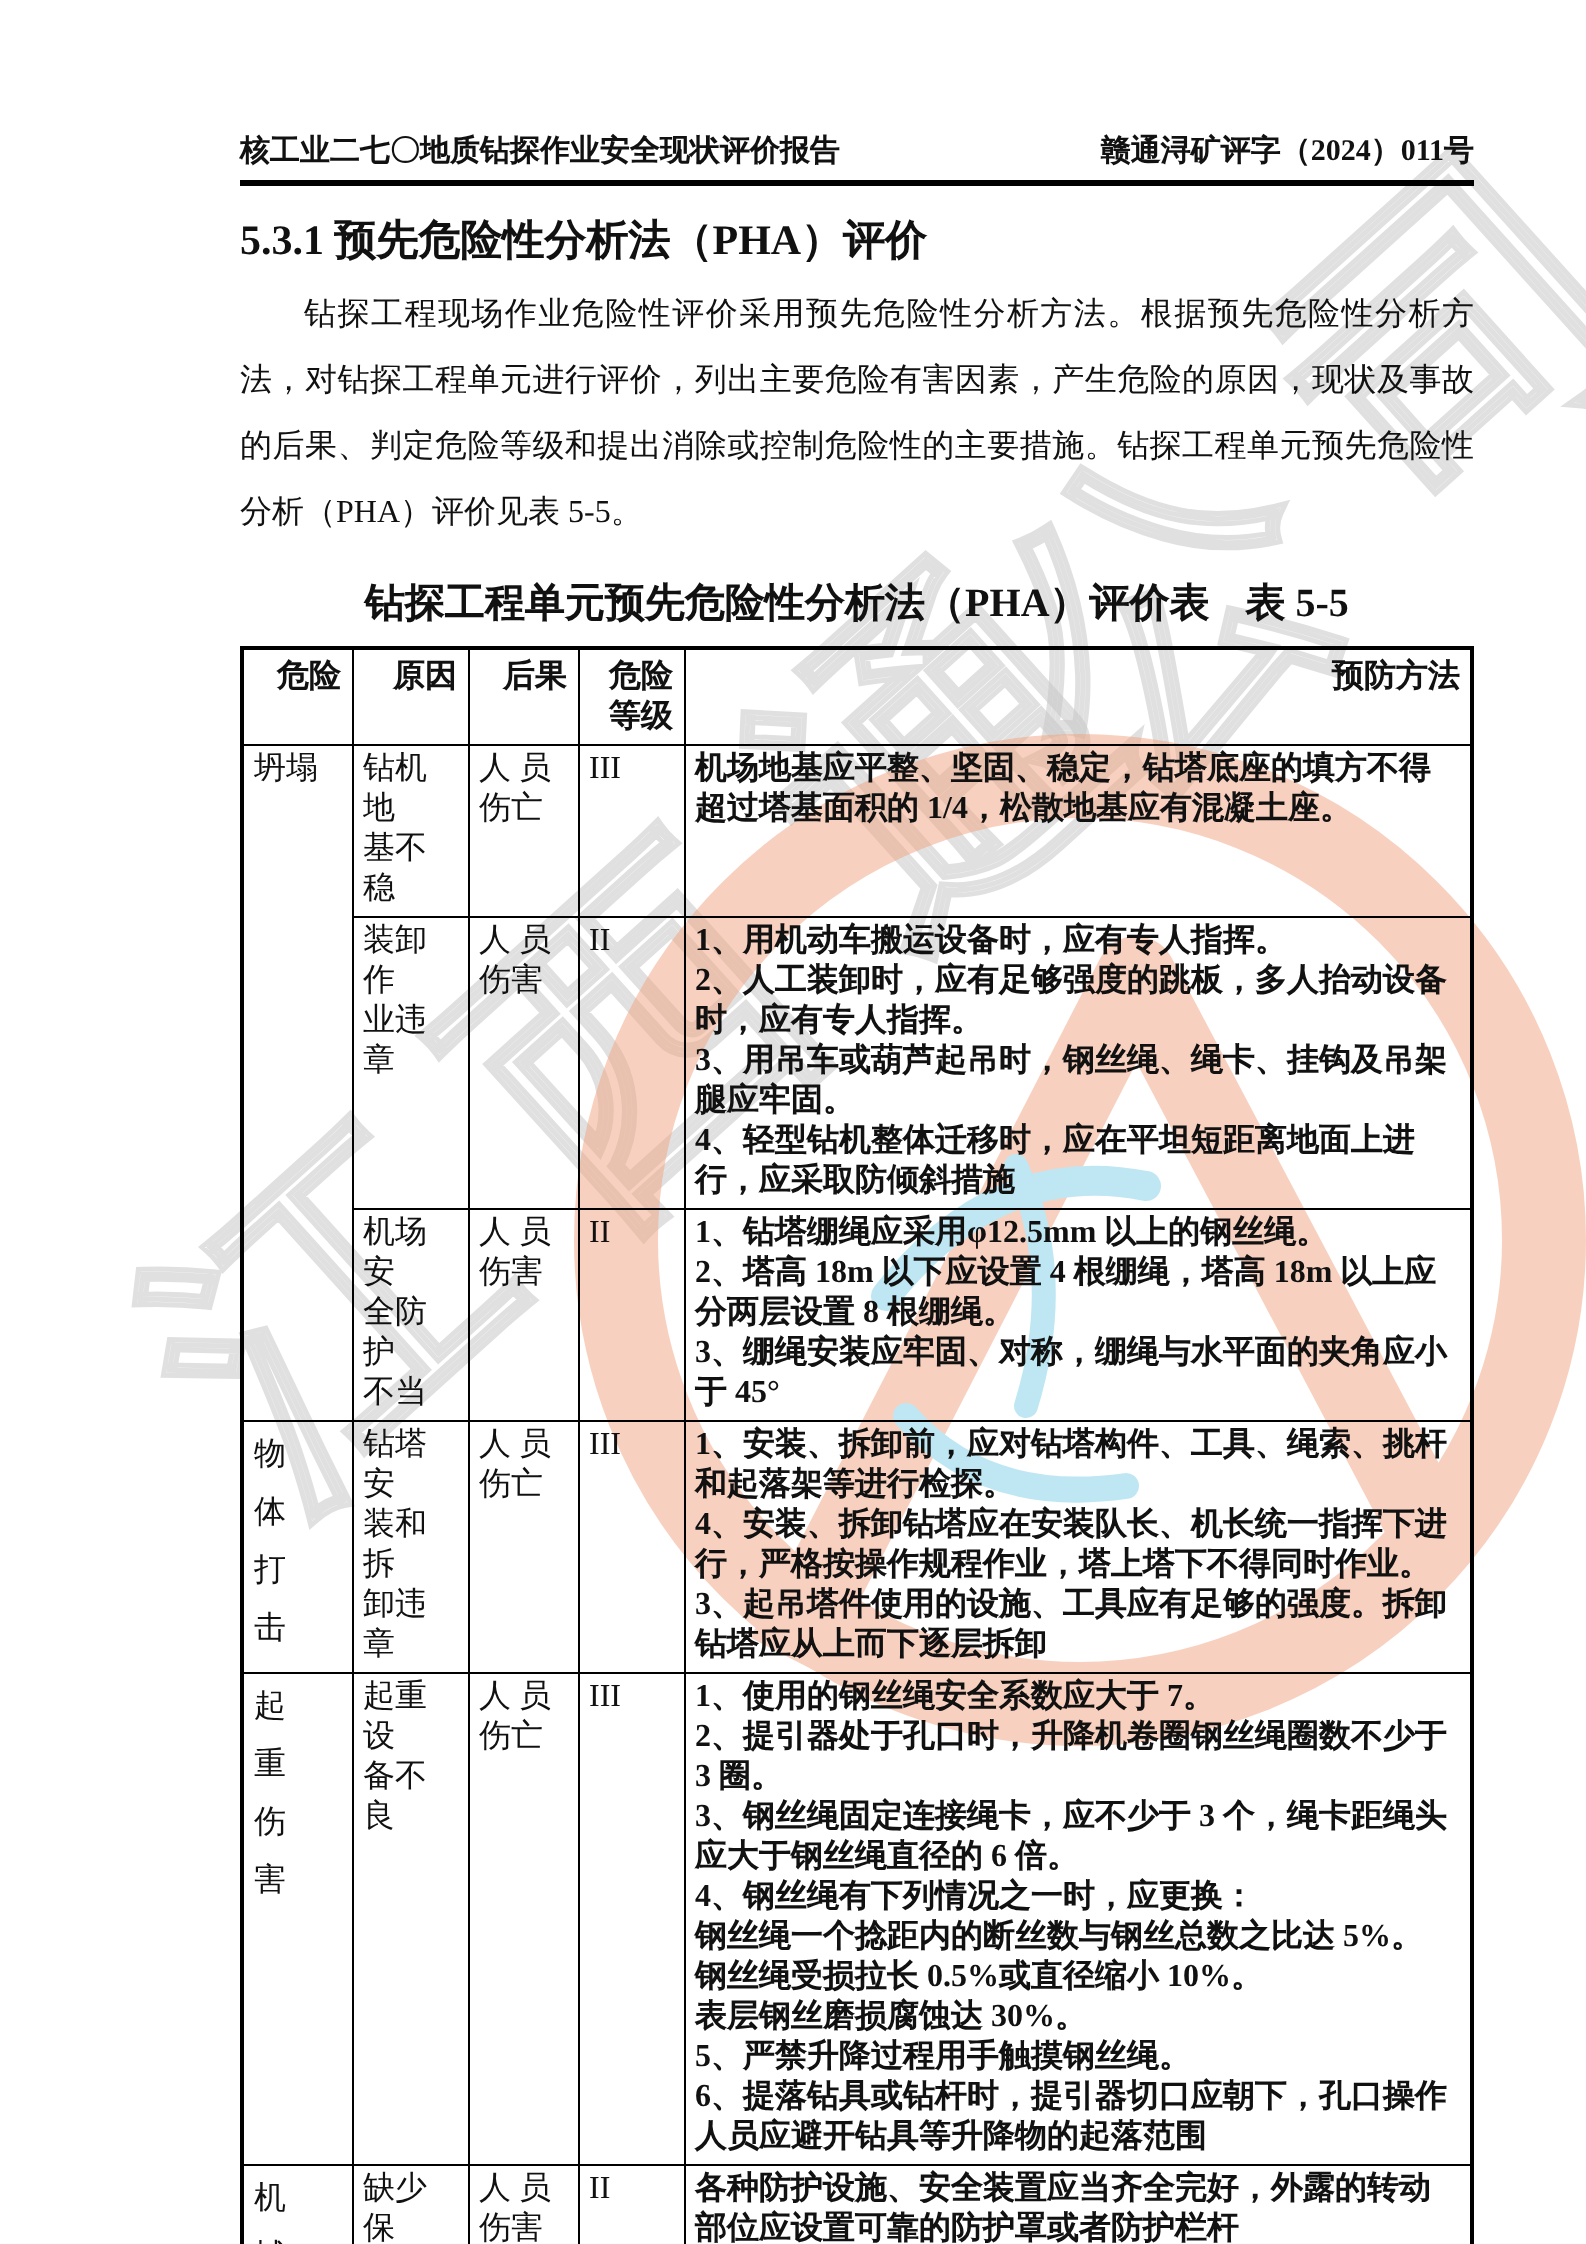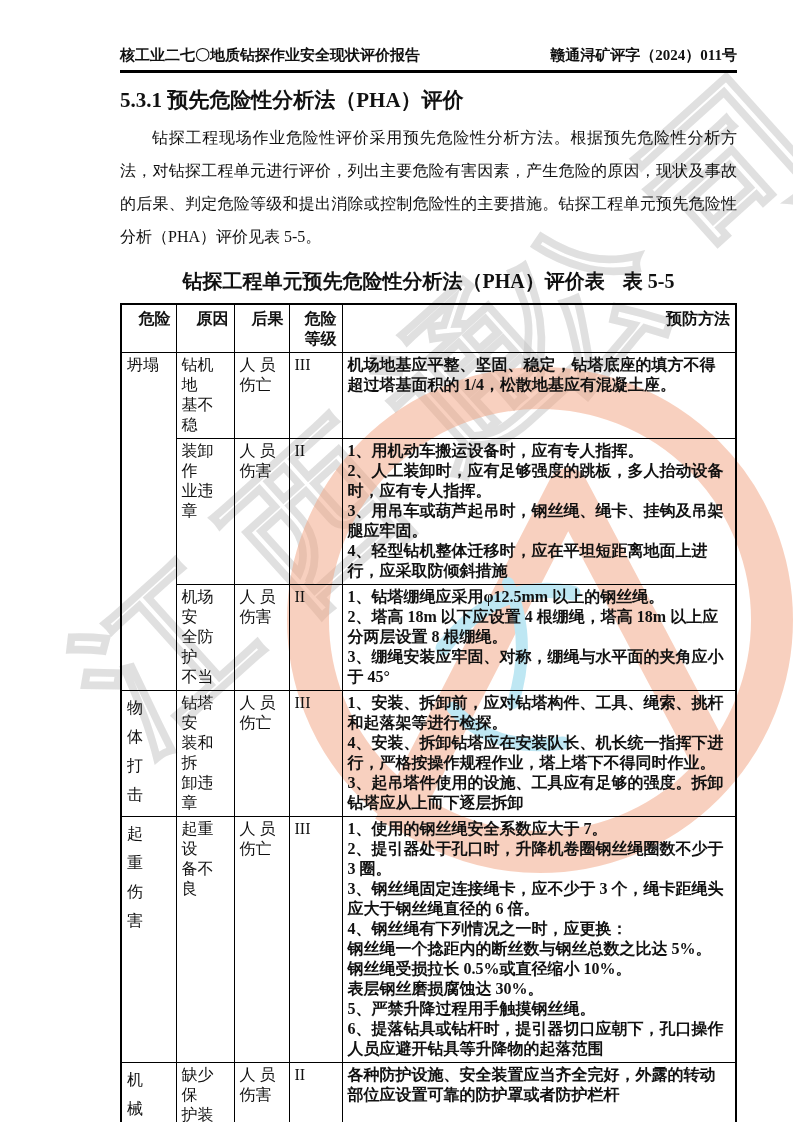--- a/index.html
+++ b/index.html
@@ -29,21 +29,21 @@
     transform-origin: left center;
   }
   .wm-text-1 { left: 105px; top: 600px; transform: rotate(-42deg); }
   .wm-text-2 { left: 520px; top: 250px; transform: rotate(-42deg); }
 
   .content { position: relative; z-index: 1; padding: 0 56px 0 120px; }
 
   
   .doc-header {
     display: flex; justify-content: space-between; align-items: flex-end;
-    padding-top: 46px; padding-bottom: 5px;
+    padding-top: 66px; padding-bottom: 5px;
     border-bottom: 3px solid #000;
     font-size: 15px; font-weight: bold;
   }
 
   
   .section-heading { margin-top: 13px; font-size: 21px; font-weight: bold; }
   .body-paragraph {
     margin-top: 7px;
     font-size: 16px; line-height: 33px;
     text-indent: 2em; text-align: justify; font-family: Liberation Serif, serif;

